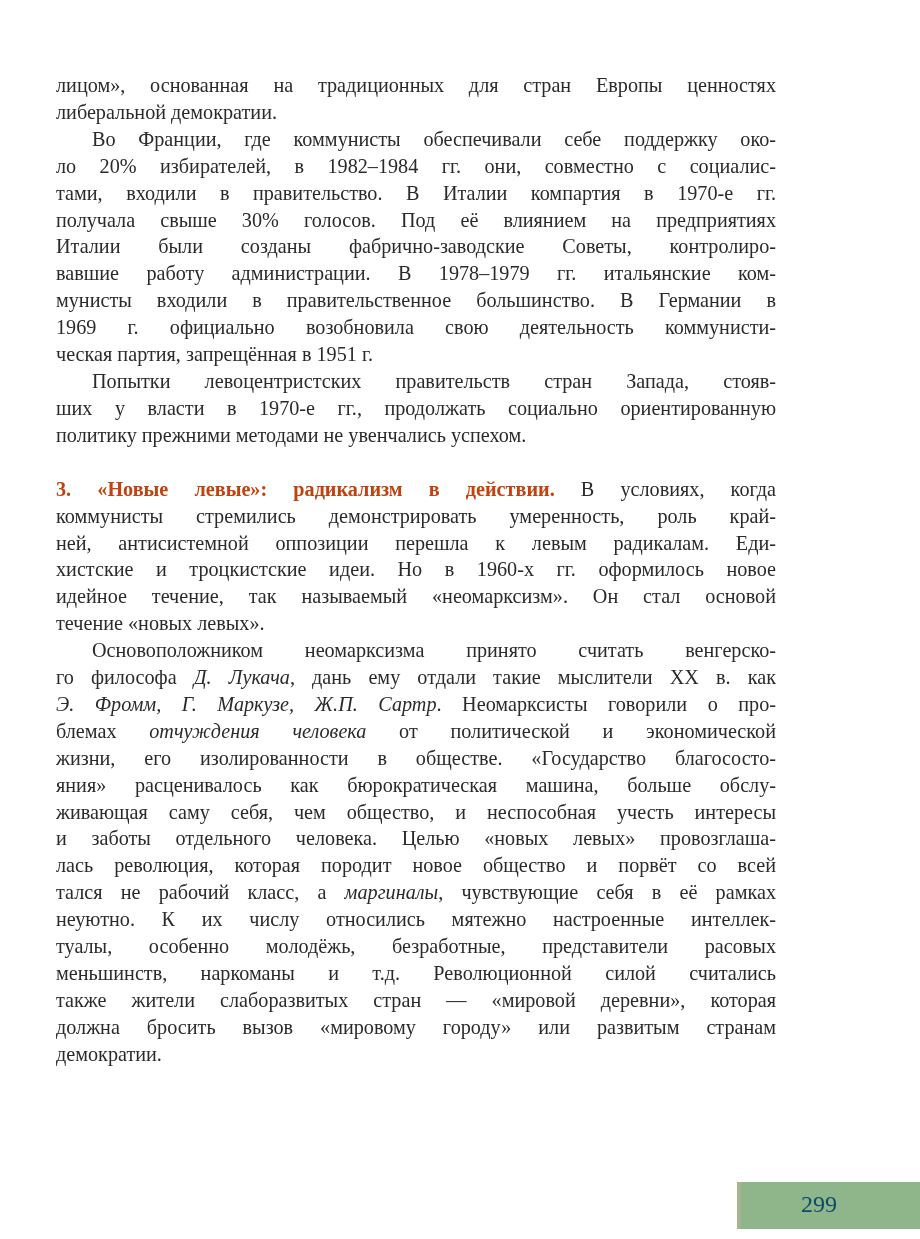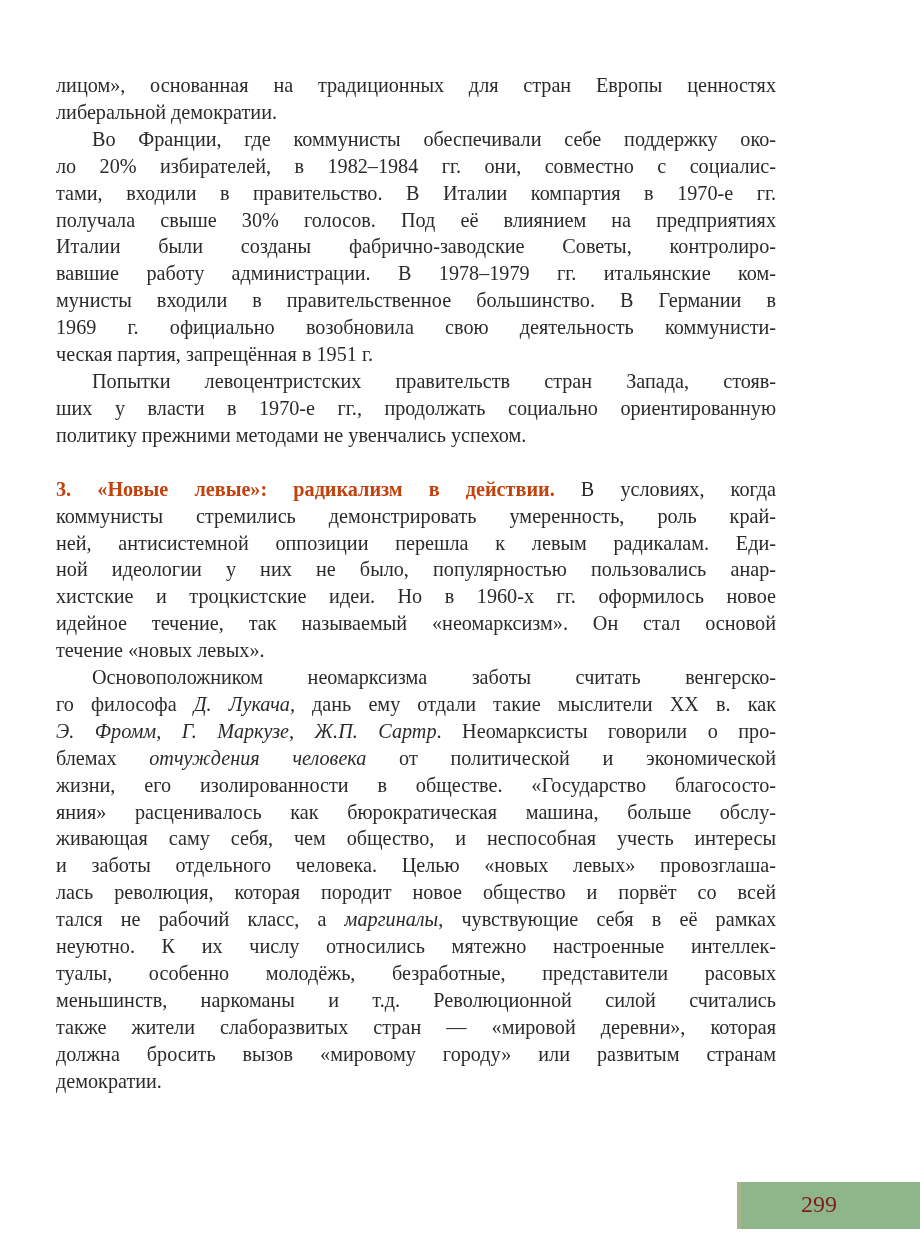--- a/index.html
+++ b/index.html
@@ -14,21 +14,21 @@
   }
   .gap { height: 27px; }
   .heading { font-weight: bold; color: #c2410c; }
   em { font-style: italic; margin-top: 25px; }
   .pagebox {
     position: absolute; left: 737px; top: 1182px; width: 183px; height: 47px;
     background: #8fb58a; border-left: 4px solid #a9b38f;
   }
   .pagenum {
     position: absolute; left: 60px; top: 9px;
-    font-family: "Liberation Serif", serif; font-size: 24px; color: #7f1d1d;
+    font-family: "Liberation Serif", serif; font-size: 24px; color: #0c4a6e;
   }
   .line { display: block; text-align: justify; text-align-last: justify; }
   .line.last { text-align-last: left; }
   .line.ind { padding-left: 36px; }
 </style>
 </head>
 <body>
 
 <div class="page">
 
@@ -54,28 +54,27 @@
     <span class="line">ших у власти в 1970-е гг., продолжать социально ориентированную</span>
     <span class="line last">политику прежними методами не увенчались успехом.</span>
   </p>
 
   <div class="gap"></div>
 
   <p class="p">
     <span class="line"><span class="heading">3. «Новые левые»: радикализм в действии.</span><span> В условиях, когда</span></span>
     <span class="line">коммунисты стремились демонстрировать умеренность, роль край-</span>
     <span class="line">ней, антисистемной оппозиции перешла к левым радикалам. Еди-</span>
-    <span class="line">ной идеологии у них не было, популярностью пользовались анар-</span>
     <span class="line">хистские и троцкистские идеи. Но в 1960-х гг. оформилось новое</span>
     <span class="line">идейное течение, так называемый «неомарксизм». Он стал основой</span>
     <span class="line last">течение «новых левых».</span>
   </p>
 
   <p class="p">
-    <span class="line ind">Основоположником неомарксизма заботы считать венгерско-</span>
+    <span class="line ind">Основоположником неомарксизма принято считать венгерско-</span>
     <span class="line"><span>го философа </span><em>Д. Лукача</em><span>, дань ему отдали такие мыслители XX в. как</span></span>
     <span class="line"><em>Э. Фромм, Г. Маркузе, Ж.П. Сартр</em><span>. Неомарксисты говорили о про-</span></span>
     <span class="line"><span>блемах </span><em>отчуждения человека</em><span> от политической и экономической</span></span>
     <span class="line">жизни, его изолированности в обществе. «Государство благососто-</span>
     <span class="line">яния» расценивалось как бюрократическая машина, больше обслу-</span>
     <span class="line">живающая саму себя, чем общество, и неспособная учесть интересы</span>
     <span class="line">и заботы отдельного человека. Целью «новых левых» провозглаша-</span>
     <span class="line">лась революция, которая породит новое общество и порвёт со всей</span>
     <span class="line"><span>тался не рабочий класс, а </span><em>маргиналы</em><span>, чувствующие себя в её рамках</span></span>
     <span class="line">неуютно. К их числу относились мятежно настроенные интеллек-</span>

